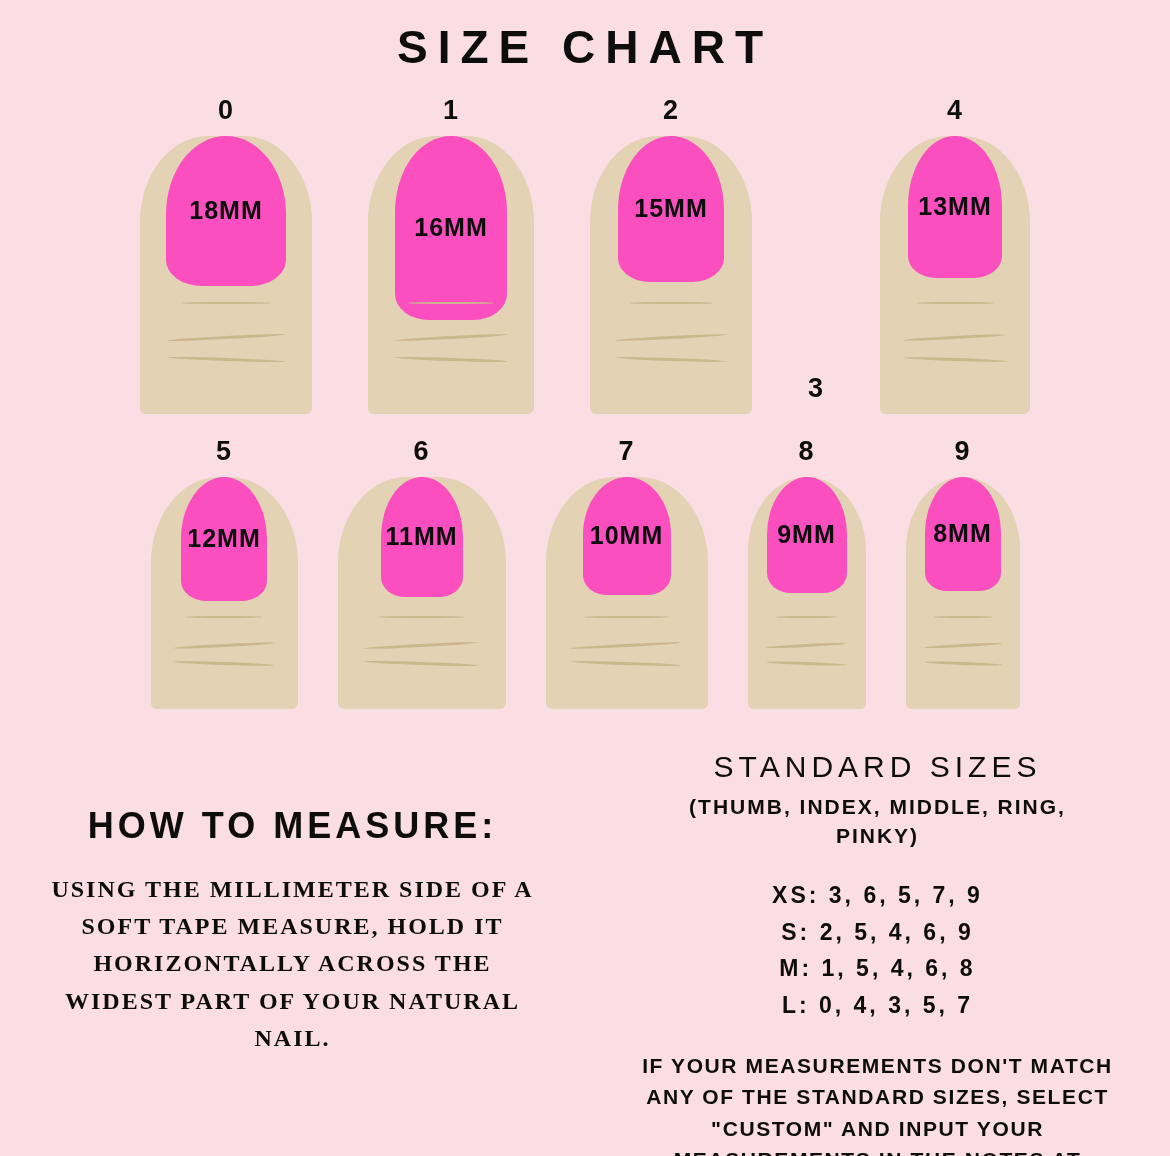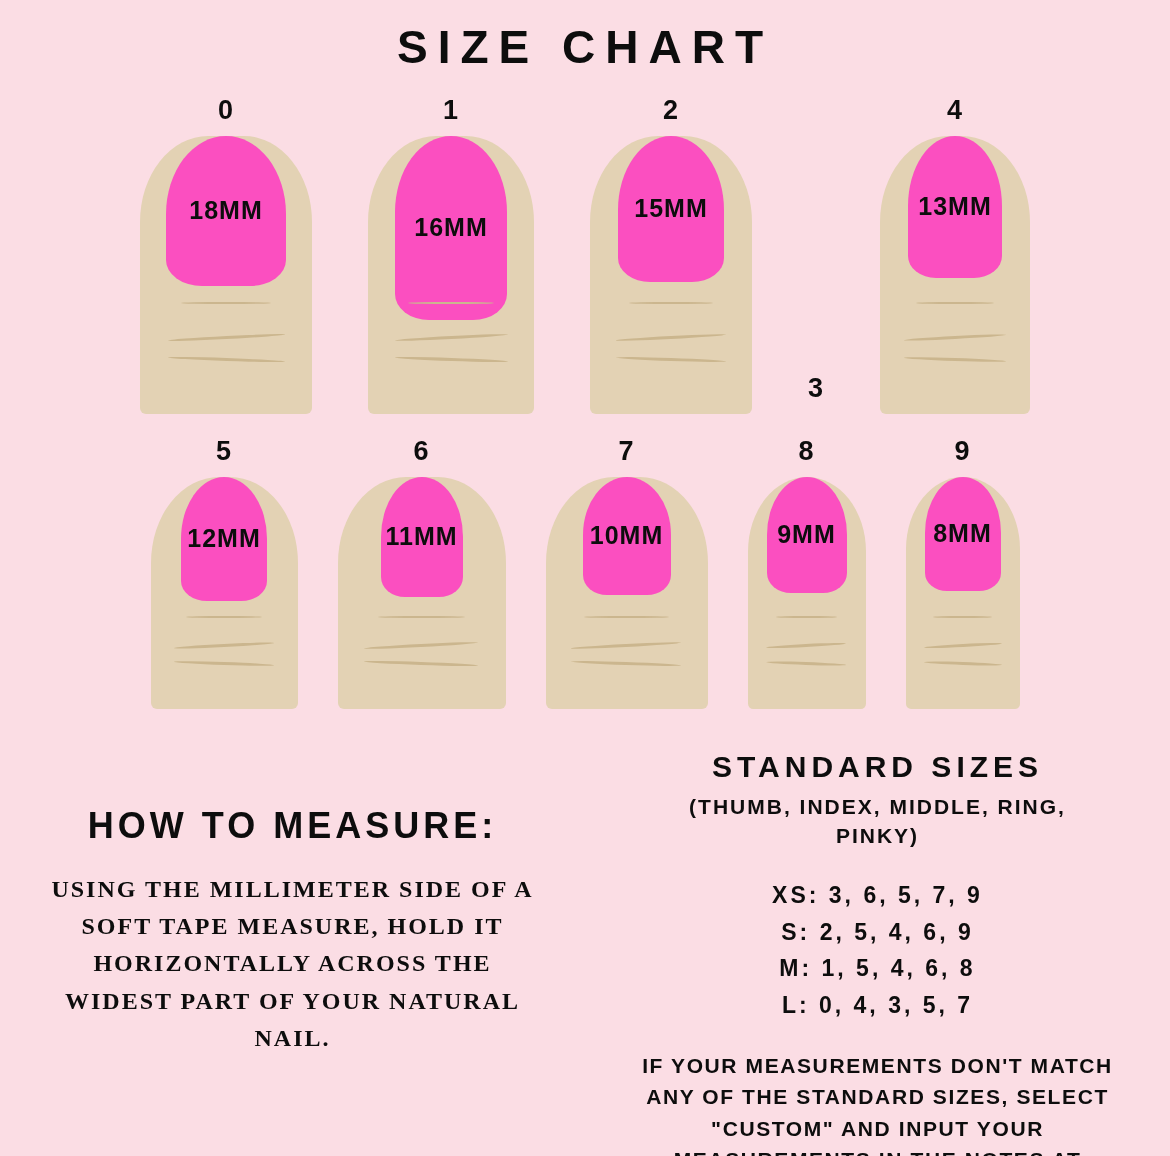--- a/index.html
+++ b/index.html
@@ -117,21 +117,21 @@
     padding: 0 36px;
     font-family: Liberation Serif, serif;
   }
 
   #standard-col {
     width: 50%;
     text-align: center;
   }
   #standard-heading {
     font-size: 30px;
-    font-weight: 700;
+    font-weight: 400;
     letter-spacing: 5px;
     margin-top: 10px;
   }
   #standard-sub {
     font-size: 21px;
     font-weight: 700;
     letter-spacing: 2px;
     line-height: 1.4;
     margin-top: 8px;
     padding: 0 72px;

